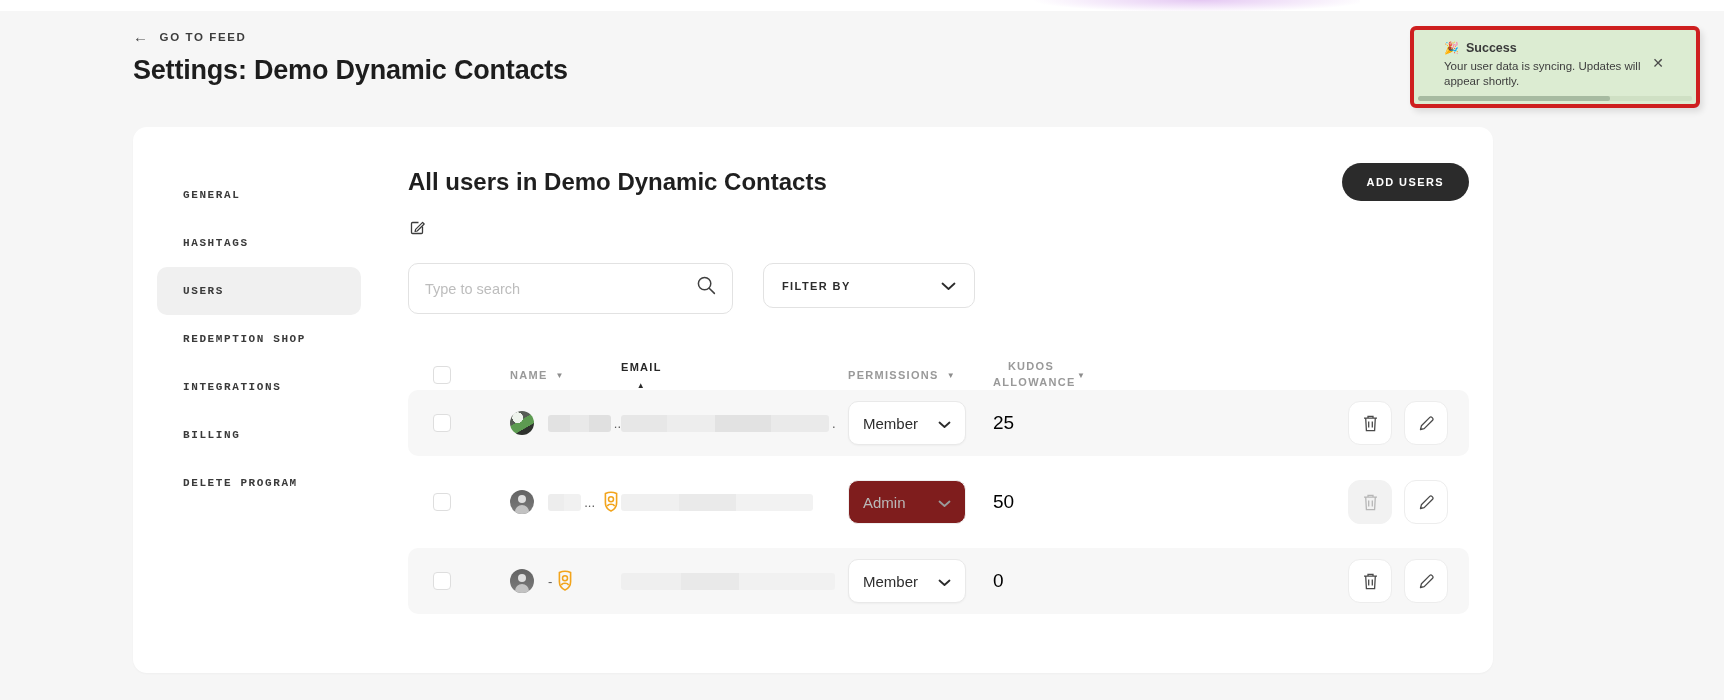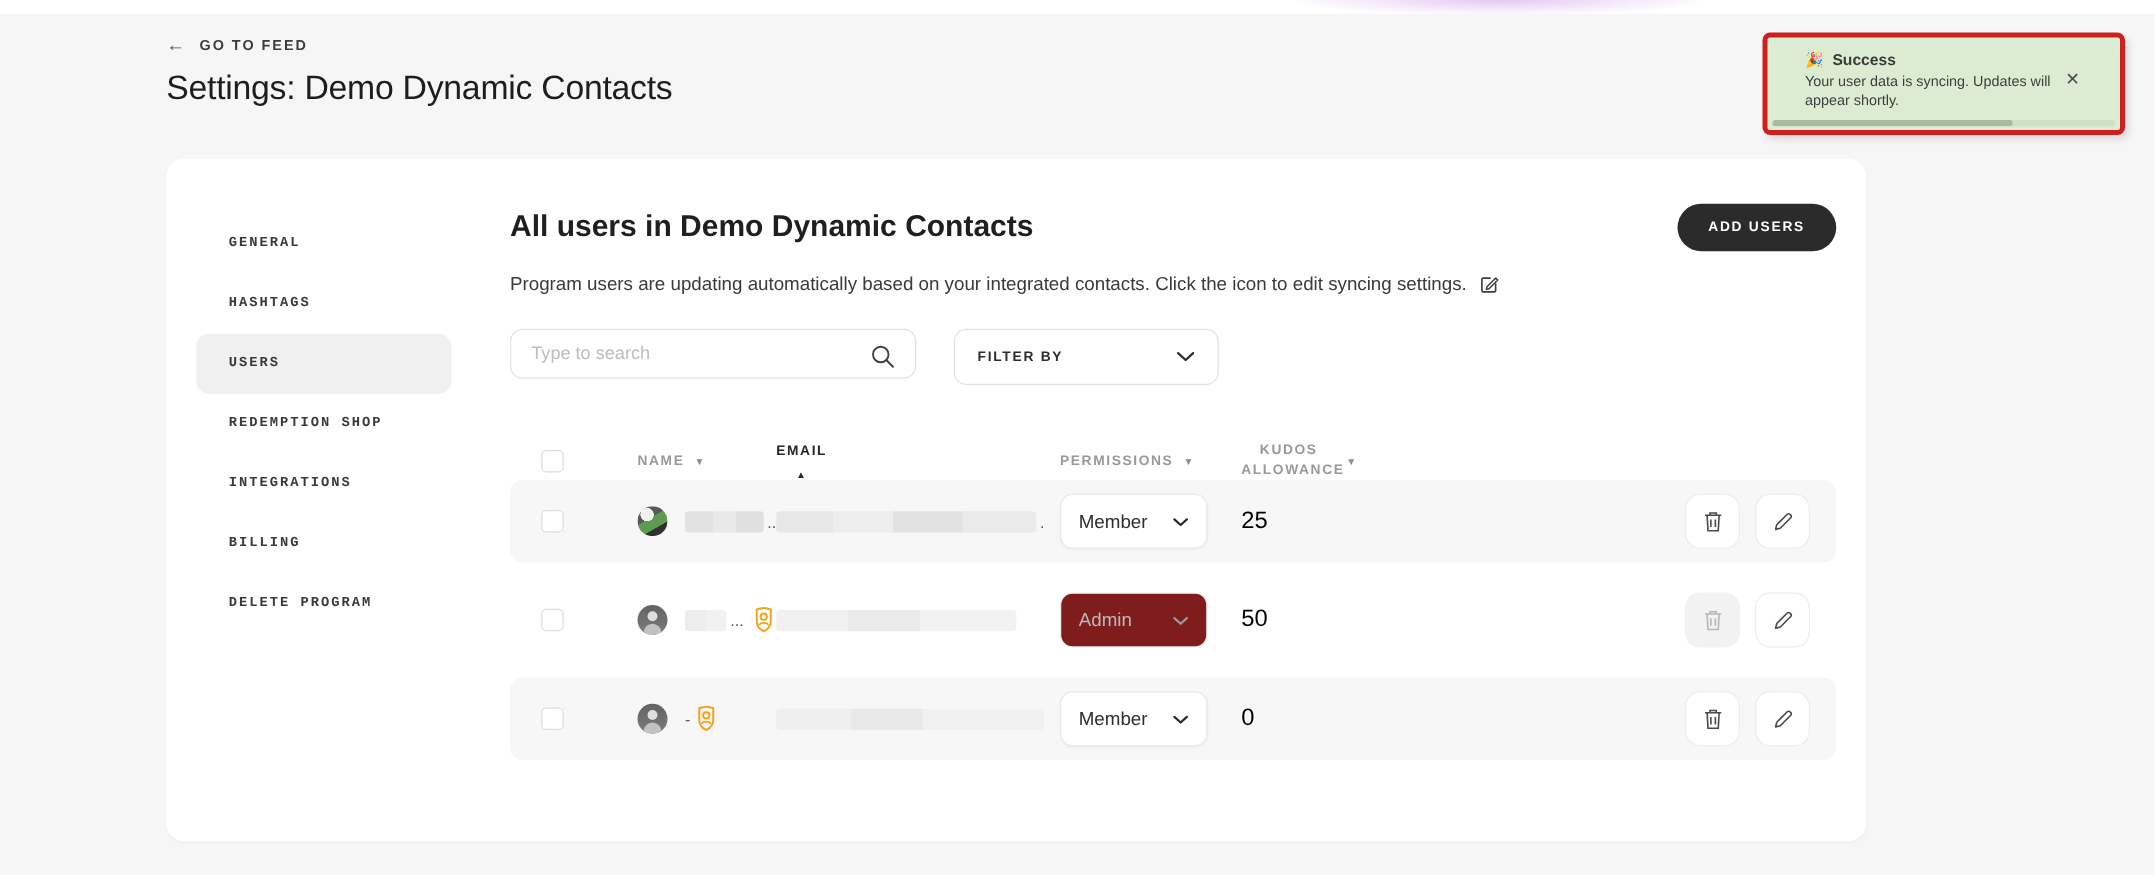--- a/index.html
+++ b/index.html
@@ -9,21 +9,21 @@
   
   .top-strip { position: absolute; top: 0; left: 0; right: 0; height: 11px; background: #ffffff; }
   .purple-glow { position: absolute; top: 0; left: 960px; width: 400px; height: 11px;
     background: radial-gradient(ellipse 60% 160% at 60% 0%, rgba(214,170,236,0.65), rgba(214,170,236,0) 70%); }
 
   
   .page-header { position: absolute; left: 133px; top: 28px; }
   .back-link { display: flex; align-items: center; gap: 10px; color: #3c3c3c; font-size: 11.5px;
     font-weight: 700; letter-spacing: 1.6px; cursor: pointer; }
   .back-arrow { font-size: 15px; font-weight: 400; color: #4a4a4a; }
-  .page-title { margin-top: 10px; font-size: 27px; font-weight: 400; color: #1d1d1d; letter-spacing: -0.2px; }
+  .page-title { margin-top: 10px; font-size: 27px; font-weight: 700; color: #1d1d1d; letter-spacing: -0.2px; }
 
   
   .toast-annotation { position: absolute; left: 1410px; top: 26px; width: 290px; height: 82px;
     border: 4px solid #ce1f1f; border-radius: 6px; background: #dcecd2; z-index: 20;
     box-shadow: 3px 4px 6px rgba(0,0,0,0.10); }
   .toast-inner { position: relative; width: 100%; height: 100%; padding: 11px 14px 0 30px; }
   .toast-title-row { display: flex; align-items: center; gap: 7px; }
   .toast-emoji { font-size: 12px; }
   .toast-title { font-size: 12.5px; font-weight: 700; color: #3a3a3a; }
   .toast-message { margin-top: 4px; font-size: 11.5px; line-height: 1.32; color: #3d3d3d; width: 200px; }
@@ -49,21 +49,21 @@
   .head-row { display: flex; align-items: center; justify-content: space-between; }
   .main-heading { font-size: 24px; font-weight: 700; color: #1f1f1f; }
   .add-users-btn { height: 38px; padding: 0 25px; border-radius: 20px; background: #2b2b2b; border: none;
     color: #ffffff; font-family: inherit; font-size: 11px; font-weight: 700; letter-spacing: 1.4px; cursor: pointer; }
   .desc-row { margin-top: 16px; display: flex; align-items: center; gap: 9px;
     font-size: 15px; color: #3a3a3a; }
   .desc-edit-icon { cursor: pointer; display: inline-flex; margin-top: 2px; }
 
   
   .controls-row { margin-top: 26px; display: flex; gap: 30px; }
-  .search-box { position: relative; width: 325px; height: 40px; }
+  .search-box { position: relative; width: 325px; height: 51px; }
   .search-input { width: 100%; height: 100%; border: 1px solid #e2e2e2; border-radius: 10px;
     padding: 0 46px 0 16px; font-family: inherit; font-size: 14.5px; color: #333; background: #fff; outline: none; }
   .search-input::placeholder { color: #bdbdbd; }
   .search-icon { position: absolute; right: 16px; top: 12px; }
   .filter-select { width: 212px; height: 45px; border: 1px solid #e2e2e2; border-radius: 10px; background: #fff;
     display: flex; align-items: center; justify-content: space-between; padding: 0 18px; cursor: pointer; }
   .filter-label { font-size: 11px; font-weight: 700; letter-spacing: 1.4px; color: #2c2c2c; }
 
   
   .col-check { padding-left: 25px; width: 59px; flex-shrink: 0; display: flex; align-items: center; }
@@ -158,21 +158,20 @@
   </div>
 
   <div class="main">
 
     <div class="head-row">
       <div class="main-heading">All users in Demo Dynamic Contacts</div>
       <button class="add-users-btn">ADD USERS</button>
     </div>
 
     <div class="desc-row">
-      <span>Program users are updating automatically based on your integrated contacts. Click the icon to edit syncing settings.</span>
       <span class="desc-edit-icon">
         <svg width="18" height="18" viewBox="0 0 18 18">
             <path d="M10.5 3.5H4.6c-.6 0-1.1.5-1.1 1.1v8.8c0 .6.5 1.1 1.1 1.1h8.8c.6 0 1.1-.5 1.1-1.1V7.6" fill="none" stroke="#3c3c3c" stroke-width="1.3"></path>
             <path d="M7.6 10.4l7-7 1.6 1.6-7 7-2.1.5z" fill="none" stroke="#3c3c3c" stroke-width="1.2" stroke-linejoin="round"></path>
           </svg>
       </span>
     </div>
 
     <div class="controls-row">
       <div class="search-box">

